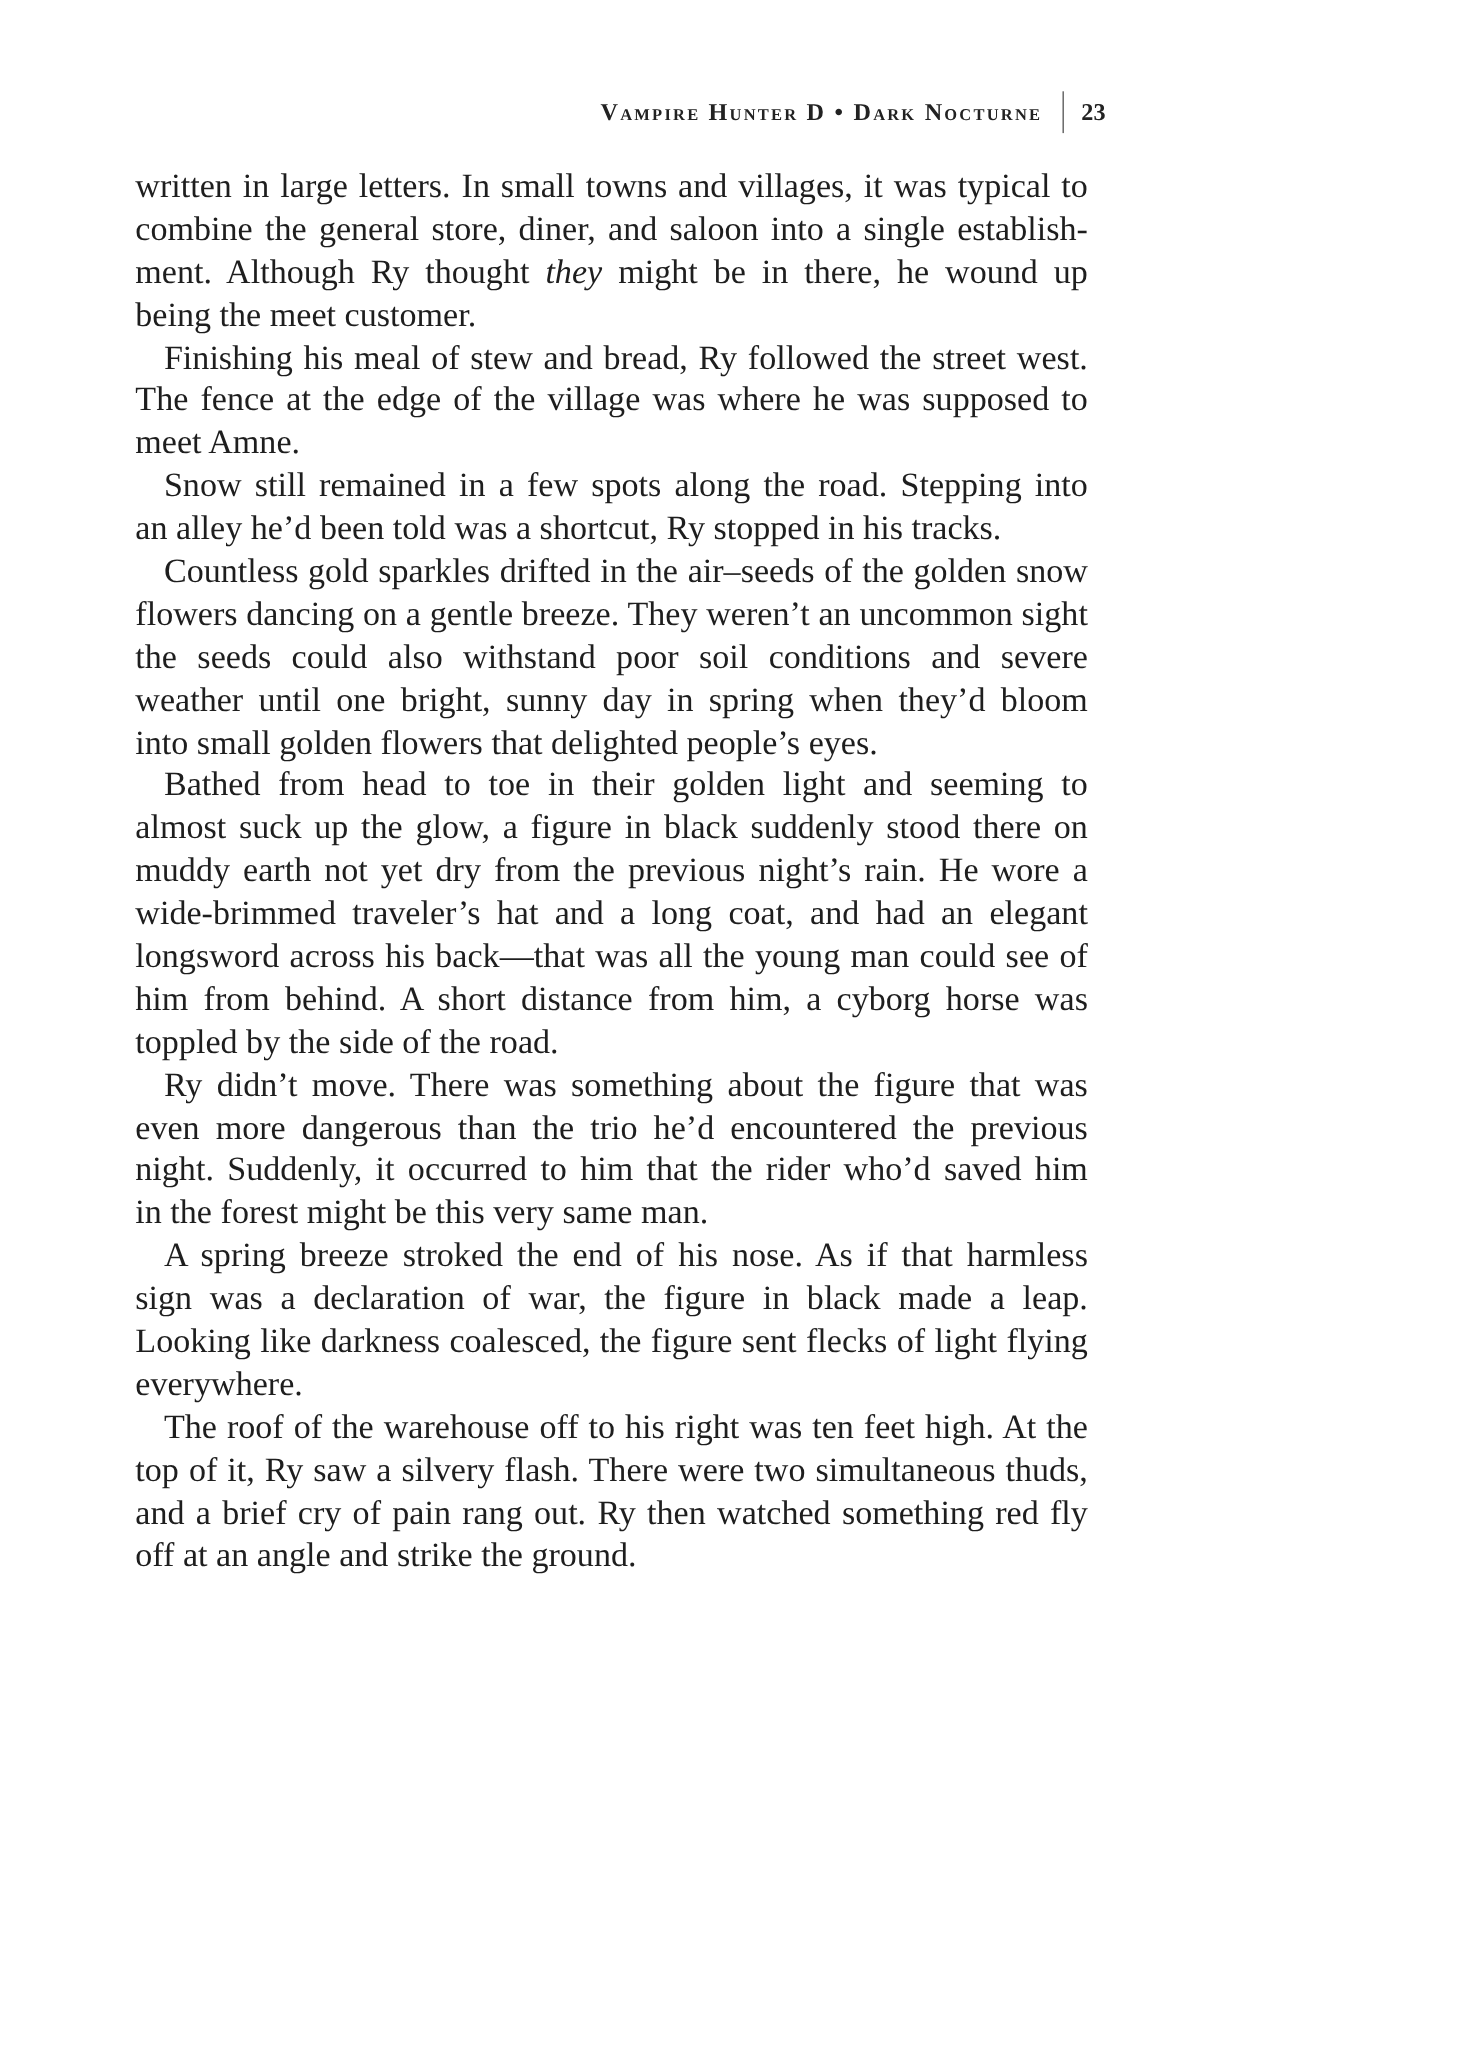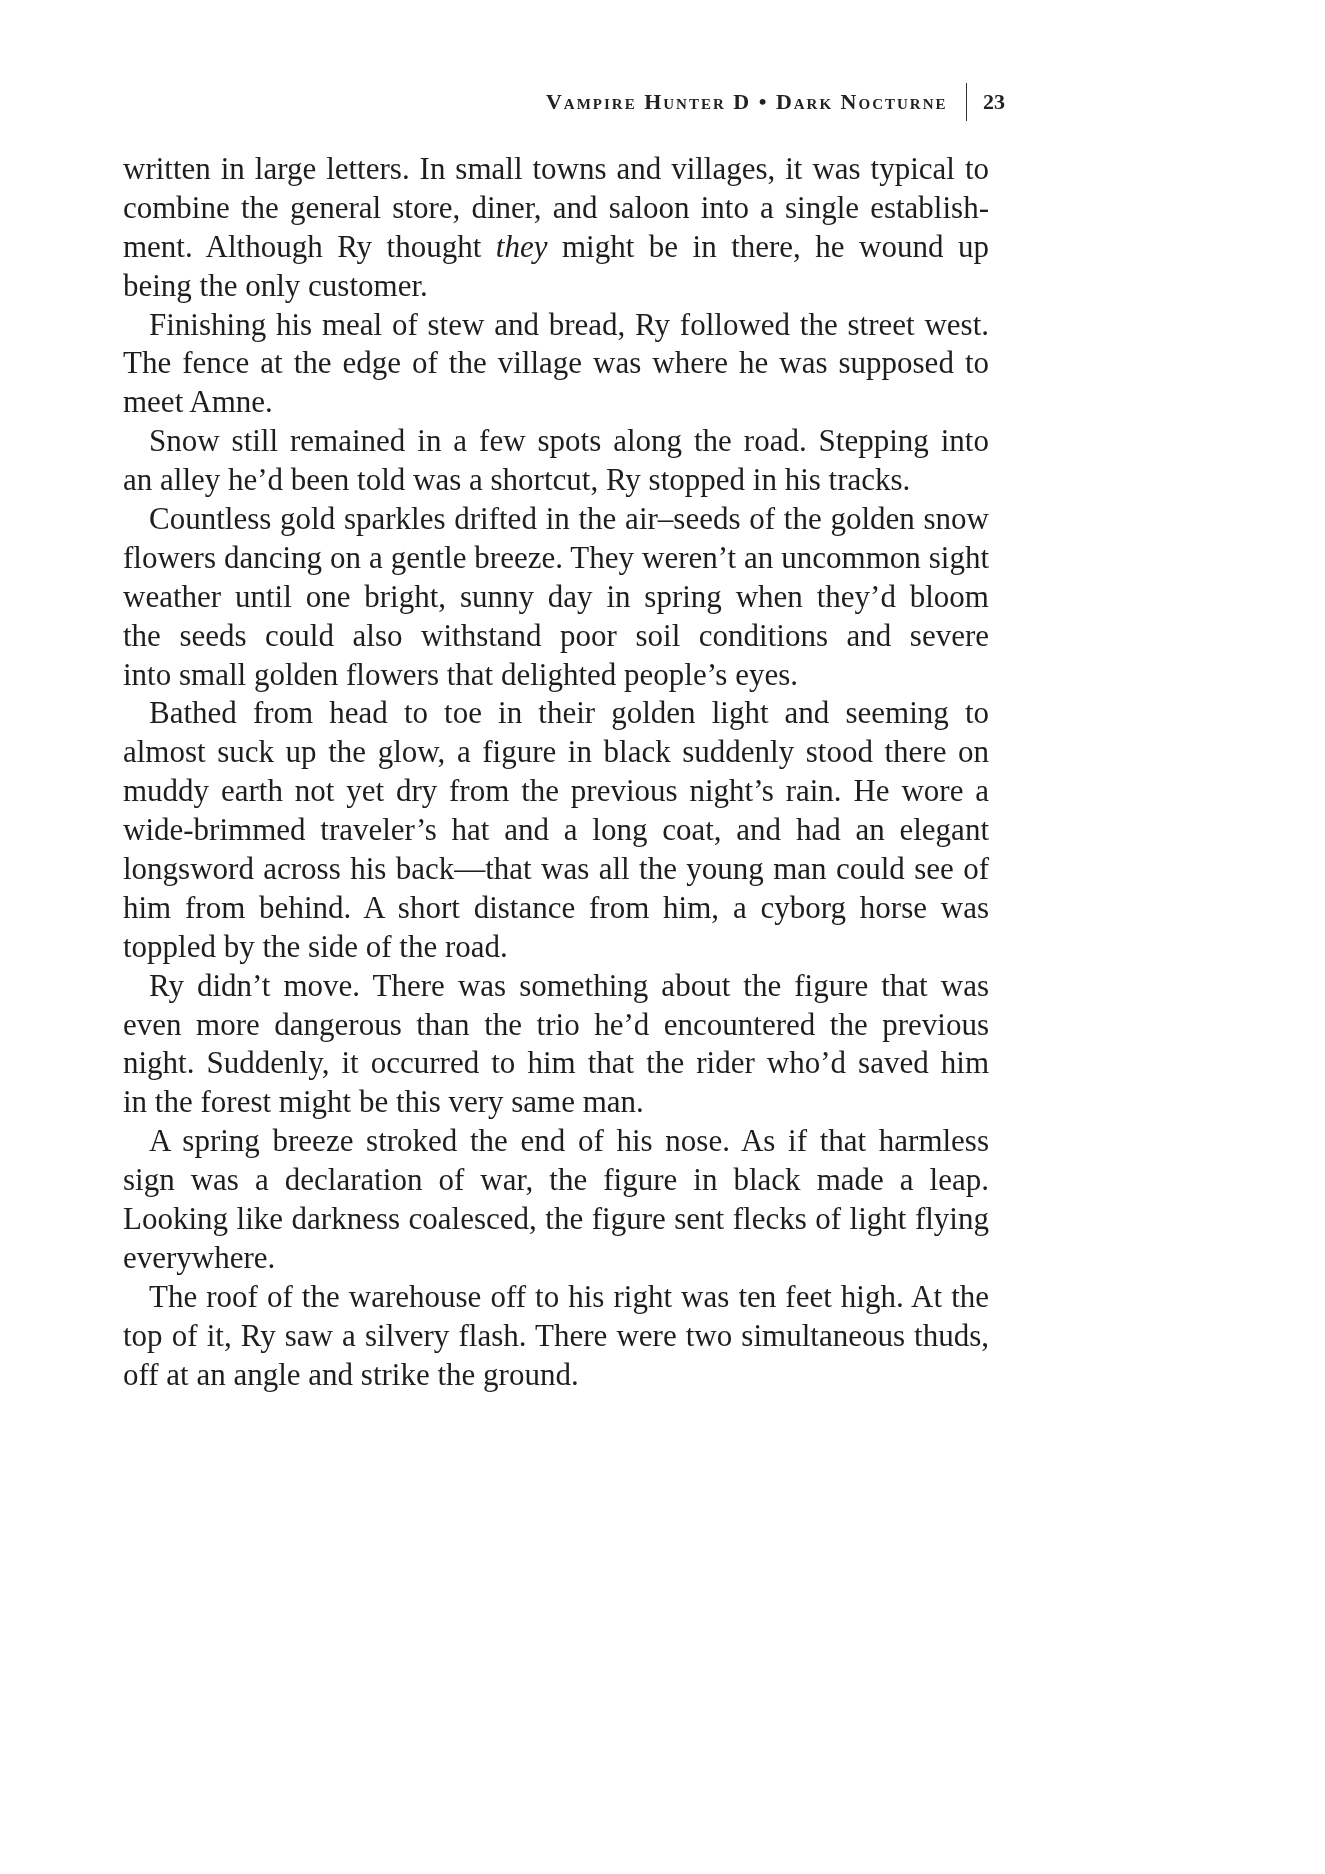--- a/index.html
+++ b/index.html
@@ -77,36 +77,36 @@
   <span class="title">Vampire Hunter D • Dark Nocturne</span>
   <span class="rule"></span>
   <span class="folio">23</span>
 </header>
 
 <main class="body-text" id="body-text">
     <p class="para">
       <span class="line">written in large letters. In small towns and villages, it was typical to</span>
       <span class="line">combine the general store, diner, and saloon into a single establish-</span>
       <span class="line">ment. Although Ry thought <em>they</em> might be in there, he wound up</span>
-      <span class="line last">being the only customer.</span>
+      <span class="line last">being the meet customer.</span>
     </p>
     <p class="para">
       <span class="line indent">Finishing his meal of stew and bread, Ry followed the street west.</span>
       <span class="line">The fence at the edge of the village was where he was supposed to</span>
       <span class="line last">meet Amne.</span>
     </p>
     <p class="para">
       <span class="line indent">Snow still remained in a few spots along the road. Stepping into</span>
       <span class="line last">an alley he’d been told was a shortcut, Ry stopped in his tracks.</span>
     </p>
     <p class="para">
       <span class="line indent">Countless gold sparkles drifted in the air–seeds of the golden snow</span>
       <span class="line">flowers dancing on a gentle breeze. They weren’t an uncommon sight</span>
+      <span class="line">the seeds could also withstand poor soil conditions and severe</span>
       <span class="line">weather until one bright, sunny day in spring when they’d bloom</span>
-      <span class="line">the seeds could also withstand poor soil conditions and severe</span>
       <span class="line last">into small golden flowers that delighted people’s eyes.</span>
     </p>
     <p class="para">
       <span class="line indent">Bathed from head to toe in their golden light and seeming to</span>
       <span class="line">almost suck up the glow, a figure in black suddenly stood there on</span>
       <span class="line">muddy earth not yet dry from the previous night’s rain. He wore a</span>
       <span class="line">wide-brimmed traveler’s hat and a long coat, and had an elegant</span>
       <span class="line">longsword across his back—that was all the young man could see of</span>
       <span class="line">him from behind. A short distance from him, a cyborg horse was</span>
       <span class="line last">toppled by the side of the road.</span>
@@ -119,15 +119,16 @@
     </p>
     <p class="para">
       <span class="line indent">A spring breeze stroked the end of his nose. As if that harmless</span>
       <span class="line">sign was a declaration of war, the figure in black made a leap.</span>
       <span class="line">Looking like darkness coalesced, the figure sent flecks of light flying</span>
       <span class="line last">everywhere.</span>
     </p>
     <p class="para">
       <span class="line indent">The roof of the warehouse off to his right was ten feet high. At the</span>
       <span class="line">top of it, Ry saw a silvery flash. There were two simultaneous thuds,</span>
+      <span class="line">and a brief cry of pain rang out. Ry then watched something red fly</span>
       <span class="line last">off at an angle and strike the ground.</span>
     </p>
   </main>
 
 </body></html>

